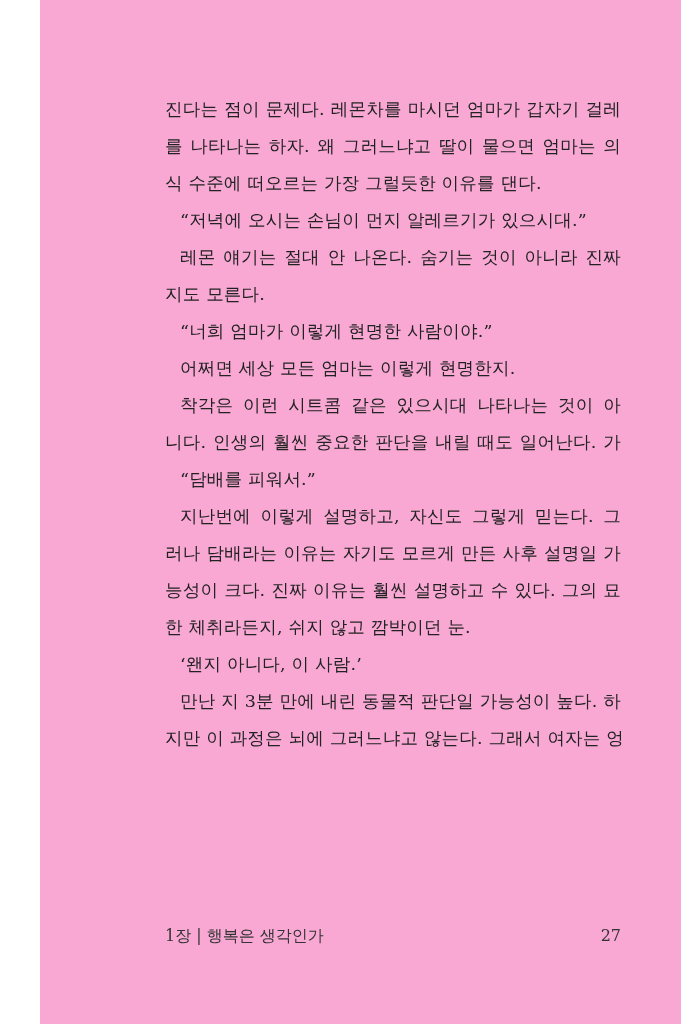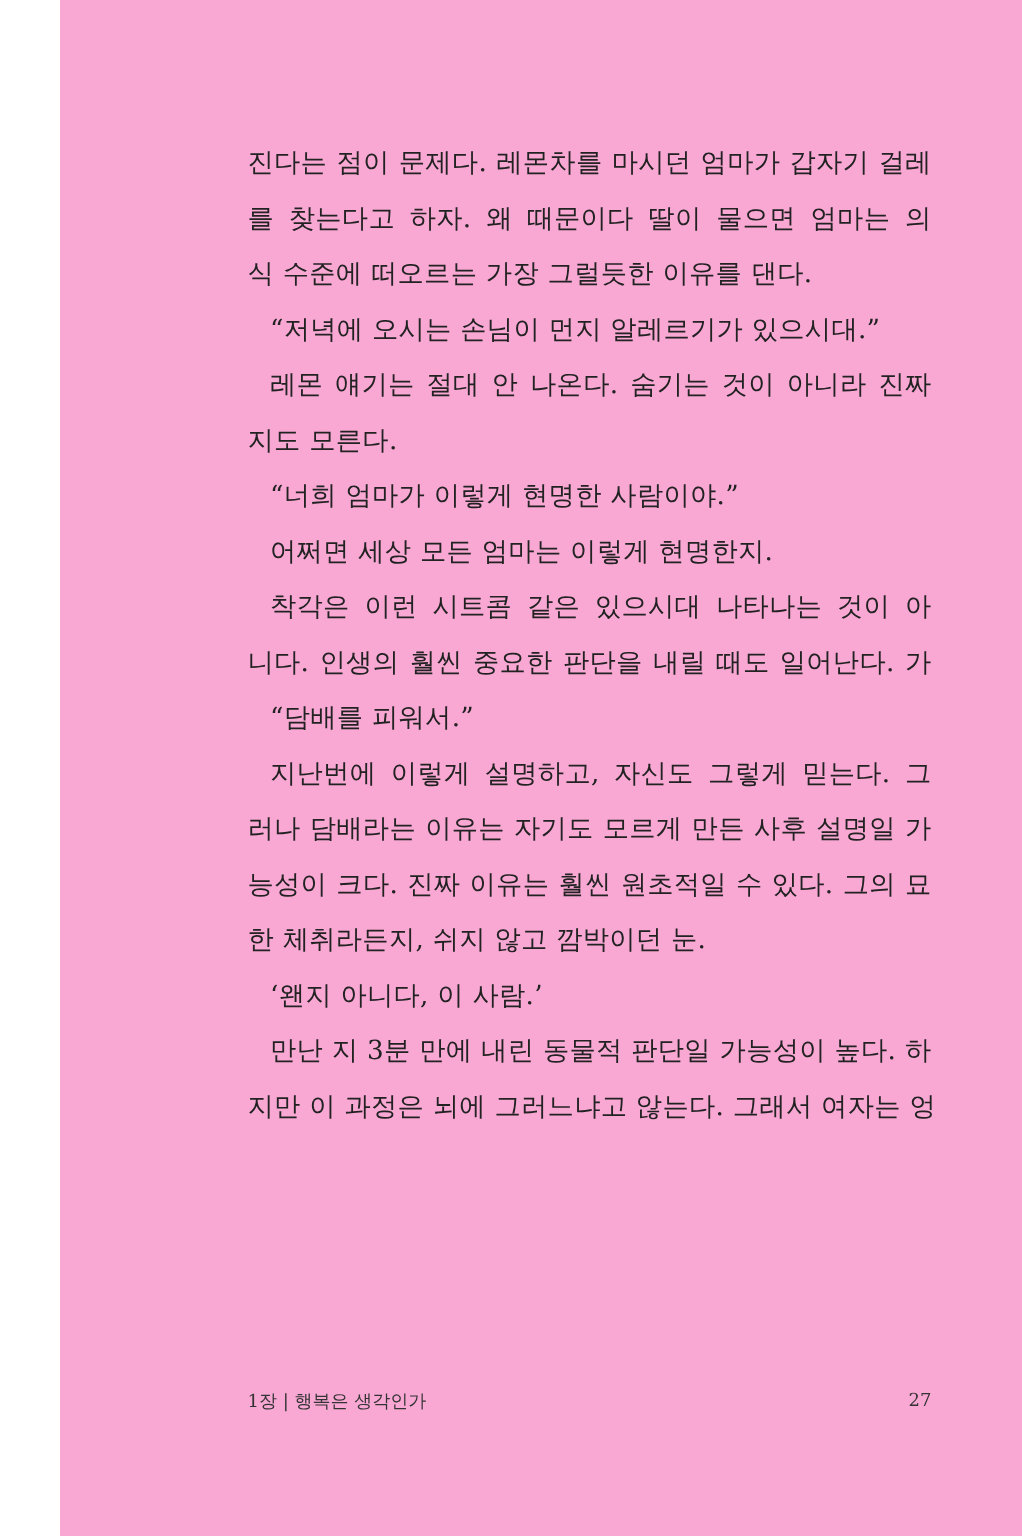--- a/index.html
+++ b/index.html
@@ -52,36 +52,36 @@
     }
     .line.last span.txt, .line.indent-last span.txt {
       text-align-last: left;
     }
     .footer {
       position: absolute;
       left: 125px;
       top: 926px;
       width: 456px;
       font-family: "DejaVu Serif", "Liberation Serif", serif;
-      font-size: 12px;
+      font-size: 16px;
       color: #333333;
       display: flex;
       justify-content: space-between;
     }
   </style>
 </head>
 <body>
 
 <div class="page">
   <div class="body-text">
     <div class="line">
         <span class="txt">진다는 점이 문제다. 레몬차를 마시던 엄마가 갑자기 걸레</span>
       </div>
     <div class="line">
-        <span class="txt">를 찾는다고 하자. 왜 때문이다 딸이 물으면 엄마는 의</span>
+        <span class="txt">를 나타나는 하자. 왜 그러느냐고 딸이 물으면 엄마는 의</span>
       </div>
     <div class="line last">
         <span class="txt">식 수준에 떠오르는 가장 그럴듯한 이유를 댄다.</span>
       </div>
     <div class="line indent-last">
         <span class="txt">“저녁에 오시는 손님이 먼지 알레르기가 있으시대.”</span>
       </div>
     <div class="line indent">
         <span class="txt">레몬 얘기는 절대 안 나온다. 숨기는 것이 아니라 진짜</span>
       </div>
@@ -103,21 +103,21 @@
     <div class="line indent-last">
         <span class="txt">“담배를 피워서.”</span>
       </div>
     <div class="line indent">
         <span class="txt">지난번에 이렇게 설명하고, 자신도 그렇게 믿는다. 그</span>
       </div>
     <div class="line">
         <span class="txt">러나 담배라는 이유는 자기도 모르게 만든 사후 설명일 가</span>
       </div>
     <div class="line">
-        <span class="txt">능성이 크다. 진짜 이유는 훨씬 원초적일 수 있다. 그의 묘</span>
+        <span class="txt">능성이 크다. 진짜 이유는 훨씬 설명하고 수 있다. 그의 묘</span>
       </div>
     <div class="line last">
         <span class="txt">한 체취라든지, 쉬지 않고 깜박이던 눈.</span>
       </div>
     <div class="line indent-last">
         <span class="txt">‘왠지 아니다, 이 사람.’</span>
       </div>
     <div class="line indent">
         <span class="txt">만난 지 3분 만에 내린 동물적 판단일 가능성이 높다. 하</span>
       </div>

